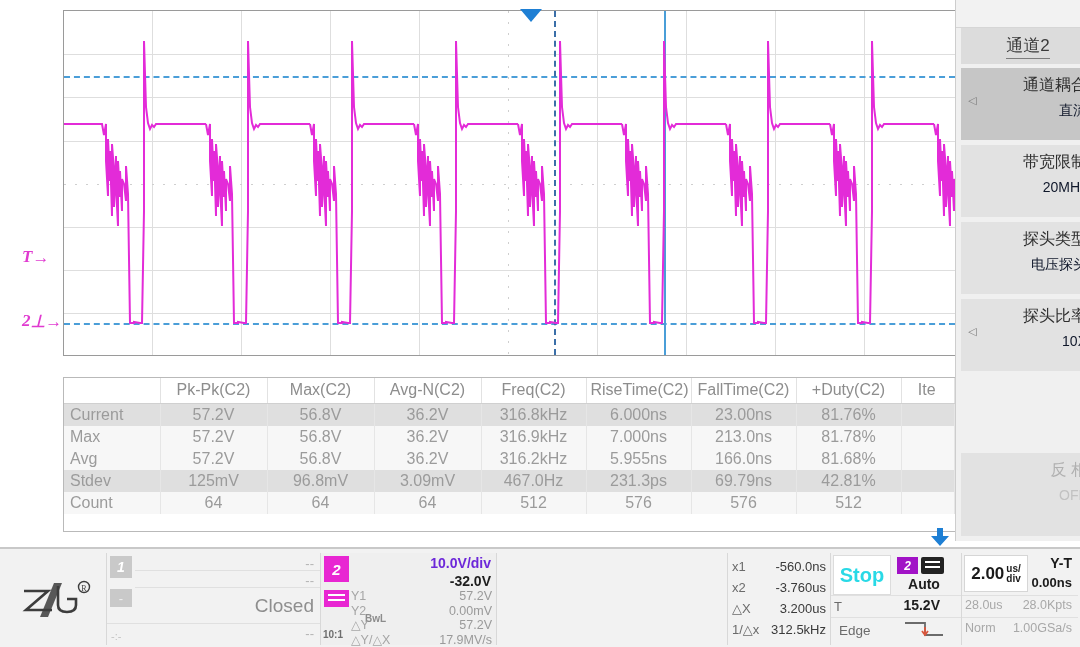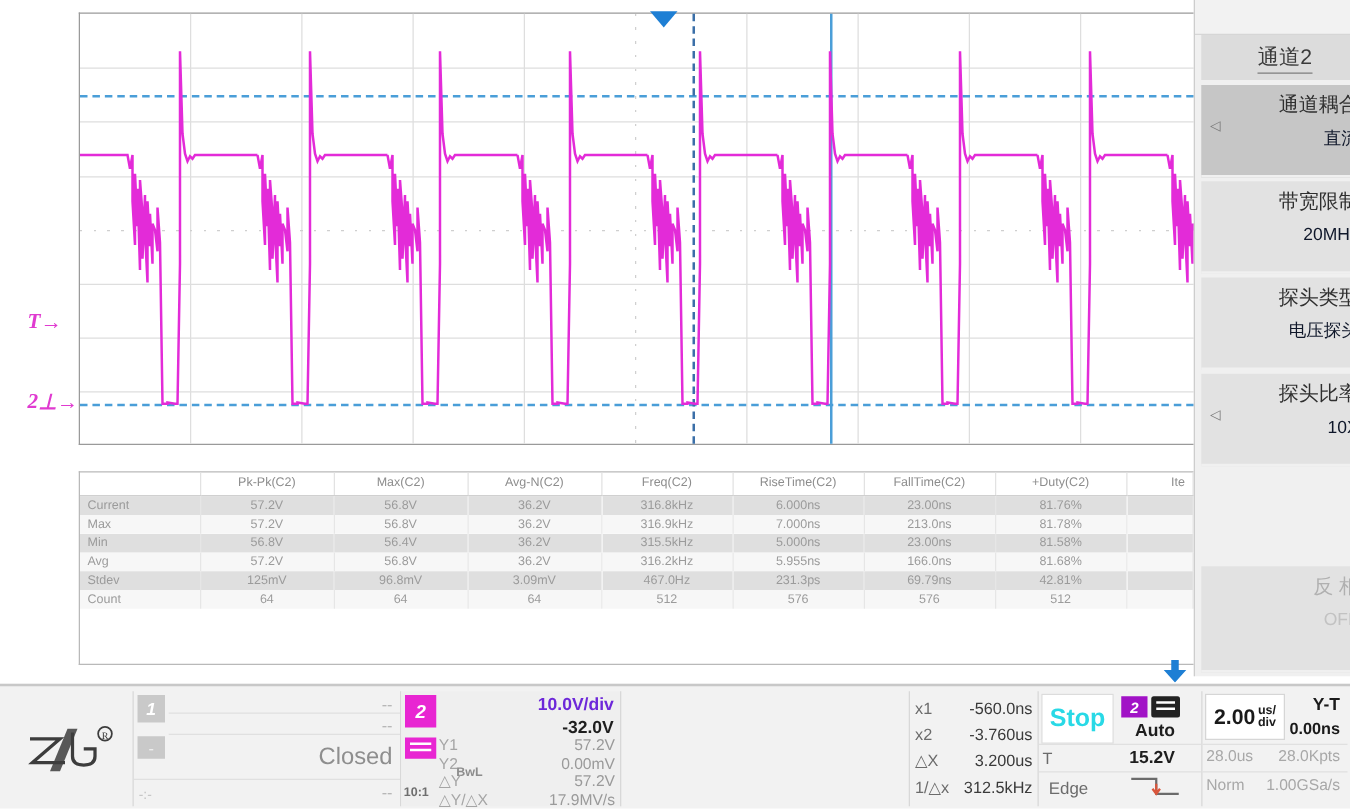--- a/index.html
+++ b/index.html
@@ -33,21 +33,21 @@
     border-right:11px solid transparent;border-top:13px solid #1e7fd4;}
 
   
   .side-marker{position:absolute;color:#e03ad0;font-size:17px;font-weight:bold;
     font-style:italic;font-family:"Liberation Serif",serif;white-space:nowrap;}
   .mk-arrow{display:inline-block;transform:translateY(1px);}
 
   
   #meas-table{position:absolute;left:63px;top:377px;width:892px;height:155px;
     border:1px solid #b9b9b9;border-right:none;box-sizing:border-box;background:#fff;}
-  table{border-collapse:collapse;width:100%;table-layout:fixed;font-size:10px;color:#9b9b9b;}
+  table{border-collapse:collapse;width:100%;table-layout:fixed;font-size:16px;color:#9b9b9b;}
   th{font-weight:normal;text-align:center;padding:3px 4px 4px;color:#8d8d8d;
      border-right:1px solid #e2e2e2;border-bottom:1px solid #d0d0d0;background:#fff;
      white-space:nowrap;overflow:hidden;}
   td{text-align:center;padding:2px 4px;border-right:1px solid #e6e6e6;white-space:nowrap;overflow:hidden;}
   td.rowlabel{text-align:left;padding-left:6px;}
   tr.odd td{background:#dfdfdf;}
   tr.even td{background:#f7f7f7;}
   th.c0{border-right:1px solid #e2e2e2;}
 
   
@@ -270,21 +270,21 @@
       <thead>
           <tr>
         <th class="c0"></th>
         <th>Pk-Pk(C2)</th>
         <th>Max(C2)</th>
         <th>Avg-N(C2)</th>
         <th>Freq(C2)</th>
         <th>RiseTime(C2)</th>
         <th>FallTime(C2)</th>
         <th>+Duty(C2)</th>
-        <th style="text-align:right;padding-right:6px">Ite</th>
+        <th style="text-align:center;padding-right:6px">Ite</th>
       </tr>
         </thead>
       <tbody>
         <tr class="odd">
           <td class="rowlabel">Current</td>
           <td>57.2V</td>
           <td>56.8V</td>
           <td>36.2V</td>
           <td>316.8kHz</td>
           <td>6.000ns</td>
@@ -294,31 +294,20 @@
         </tr>
         <tr class="even">
           <td class="rowlabel">Max</td>
           <td>57.2V</td>
           <td>56.8V</td>
           <td>36.2V</td>
           <td>316.9kHz</td>
           <td>7.000ns</td>
           <td>213.0ns</td>
           <td>81.78%</td>
-          <td></td>
-        </tr>
-        <tr class="odd">
-          <td class="rowlabel">Min</td>
-          <td>56.8V</td>
-          <td>56.4V</td>
-          <td>36.2V</td>
-          <td>315.5kHz</td>
-          <td>5.000ns</td>
-          <td>23.00ns</td>
-          <td>81.58%</td>
           <td></td>
         </tr>
         <tr class="even">
           <td class="rowlabel">Avg</td>
           <td>57.2V</td>
           <td>56.8V</td>
           <td>36.2V</td>
           <td>316.2kHz</td>
           <td>5.955ns</td>
           <td>166.0ns</td>

